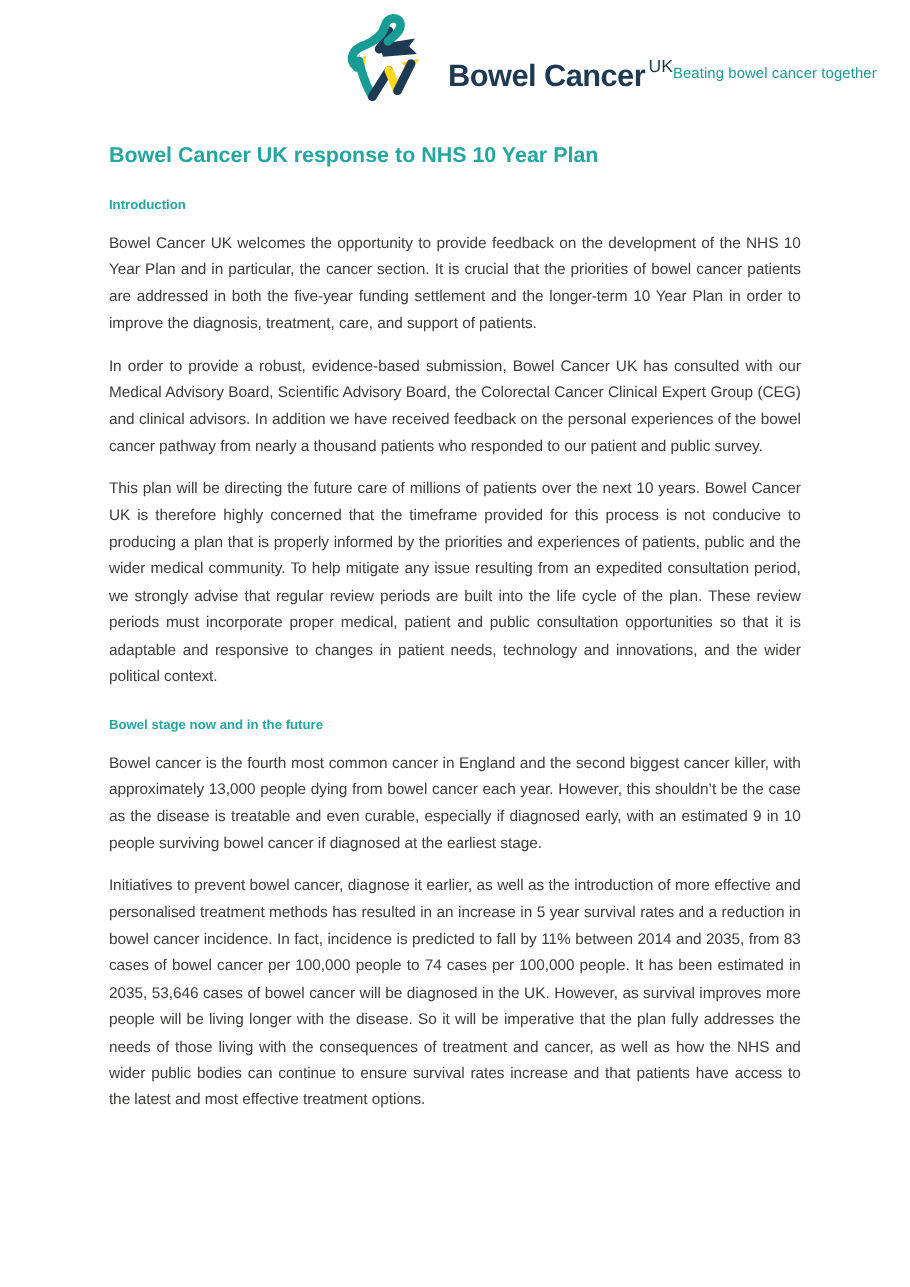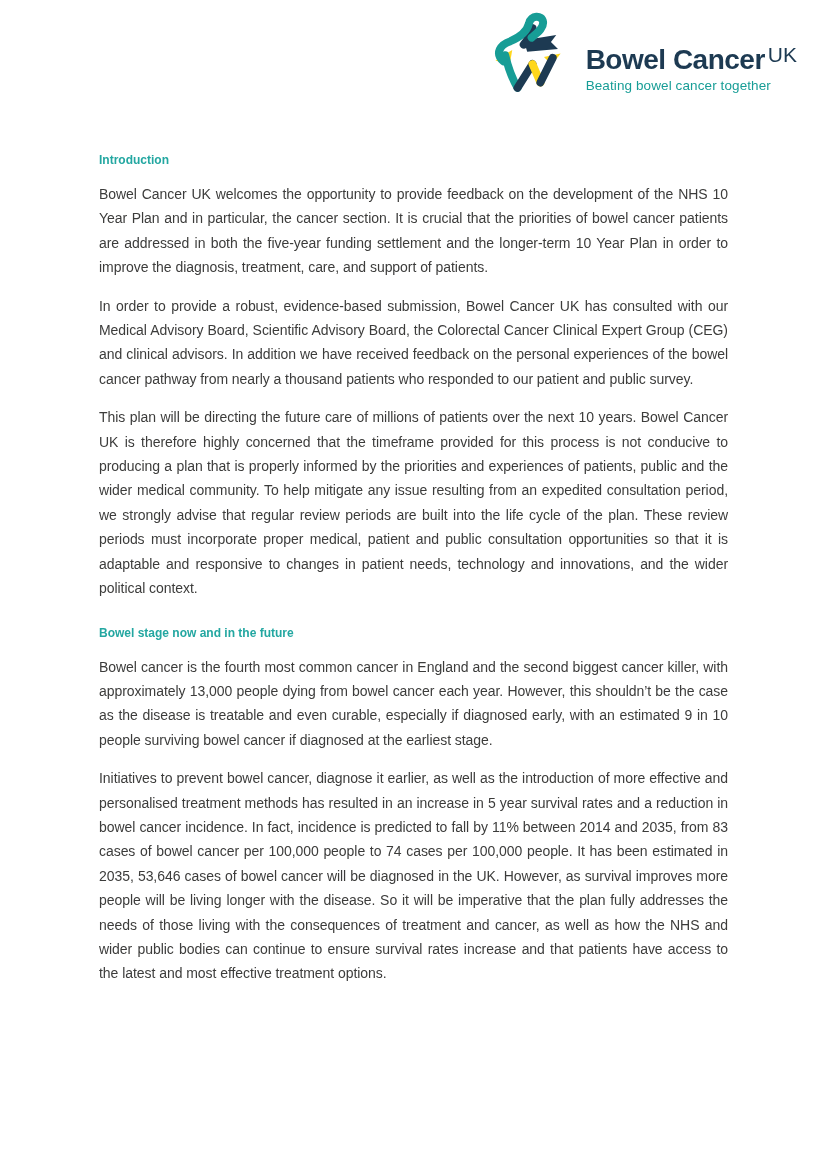--- a/index.html
+++ b/index.html
@@ -27,31 +27,31 @@
   }
   
   .logo{
     position:absolute;
     top:10px;right:30px;
     display:flex;
     align-items:center;
     gap:6px;
     height:100px;
   }
-  .logo-text{display:flex;flex-direction:column;justify-content:center;padding-top:18px;}
+  .logo-text{display:flex;flex-direction:row;justify-content:center;padding-top:18px;}
   .brand-line{
     display:flex;align-items:flex-start;
     color:var(--navy);
     line-height:1;
   }
   .brand-name{
     font-size:28px;font-weight:bold;letter-spacing:-0.5px;
   }
   .brand-suffix{
-    font-size:21px;font-weight:normal;margin-left:3px;margin-top:-2px;letter-spacing:0;
+    font-size:16px;font-weight:normal;margin-left:3px;margin-top:-2px;letter-spacing:0;
   }
   .tagline{
     color:var(--teal);
     font-size:13.5px;
     margin-top:4px;
     letter-spacing:0.1px;
   }
   
   .content{
     padding-top:116px; 
@@ -106,20 +106,21 @@
     <div class="logo-text">
       <div class="brand-line">
         <span class="brand-name">Bowel Cancer</span>
         <span class="brand-suffix">UK</span>
       </div>
       <div class="tagline">Beating bowel cancer together</div>
     </div>
   </header>
 
   <main class="content">
+    <h1 class="doc-title">Bowel Cancer UK response to NHS 10 Year Plan</h1>
 
     <section>
       <h2 class="section-heading">Introduction</h2>
       <p class="body-para">Bowel Cancer UK welcomes the opportunity to provide feedback on the development of the NHS 10 Year Plan and in particular, the cancer section. It is crucial that the priorities of bowel cancer patients are addressed in both the five-year funding settlement and the longer-term 10 Year Plan in order to improve the diagnosis, treatment, care, and support of patients.</p>
       <p class="body-para">In order to provide a robust, evidence-based submission, Bowel Cancer UK has consulted with our Medical Advisory Board, Scientific Advisory Board, the Colorectal Cancer Clinical Expert Group (CEG) and clinical advisors. In addition we have received feedback on the personal experiences of the bowel cancer pathway from nearly a thousand patients who responded to our patient and public survey.</p>
       <p class="body-para">This plan will be directing the future care of millions of patients over the next 10 years. Bowel Cancer UK is therefore highly concerned that the timeframe provided for this process is not conducive to producing a plan that is properly informed by the priorities and experiences of patients, public and the wider medical community.  To help mitigate any issue resulting from an expedited consultation period, we strongly advise that regular review periods are built into the life cycle of the plan. These review periods must incorporate proper medical, patient and public consultation opportunities so that it is adaptable and responsive to changes in patient needs, technology and innovations, and the wider political context.</p>
     </section>
 
     <section>
       <h2 class="section-heading">Bowel stage now and in the future</h2>

